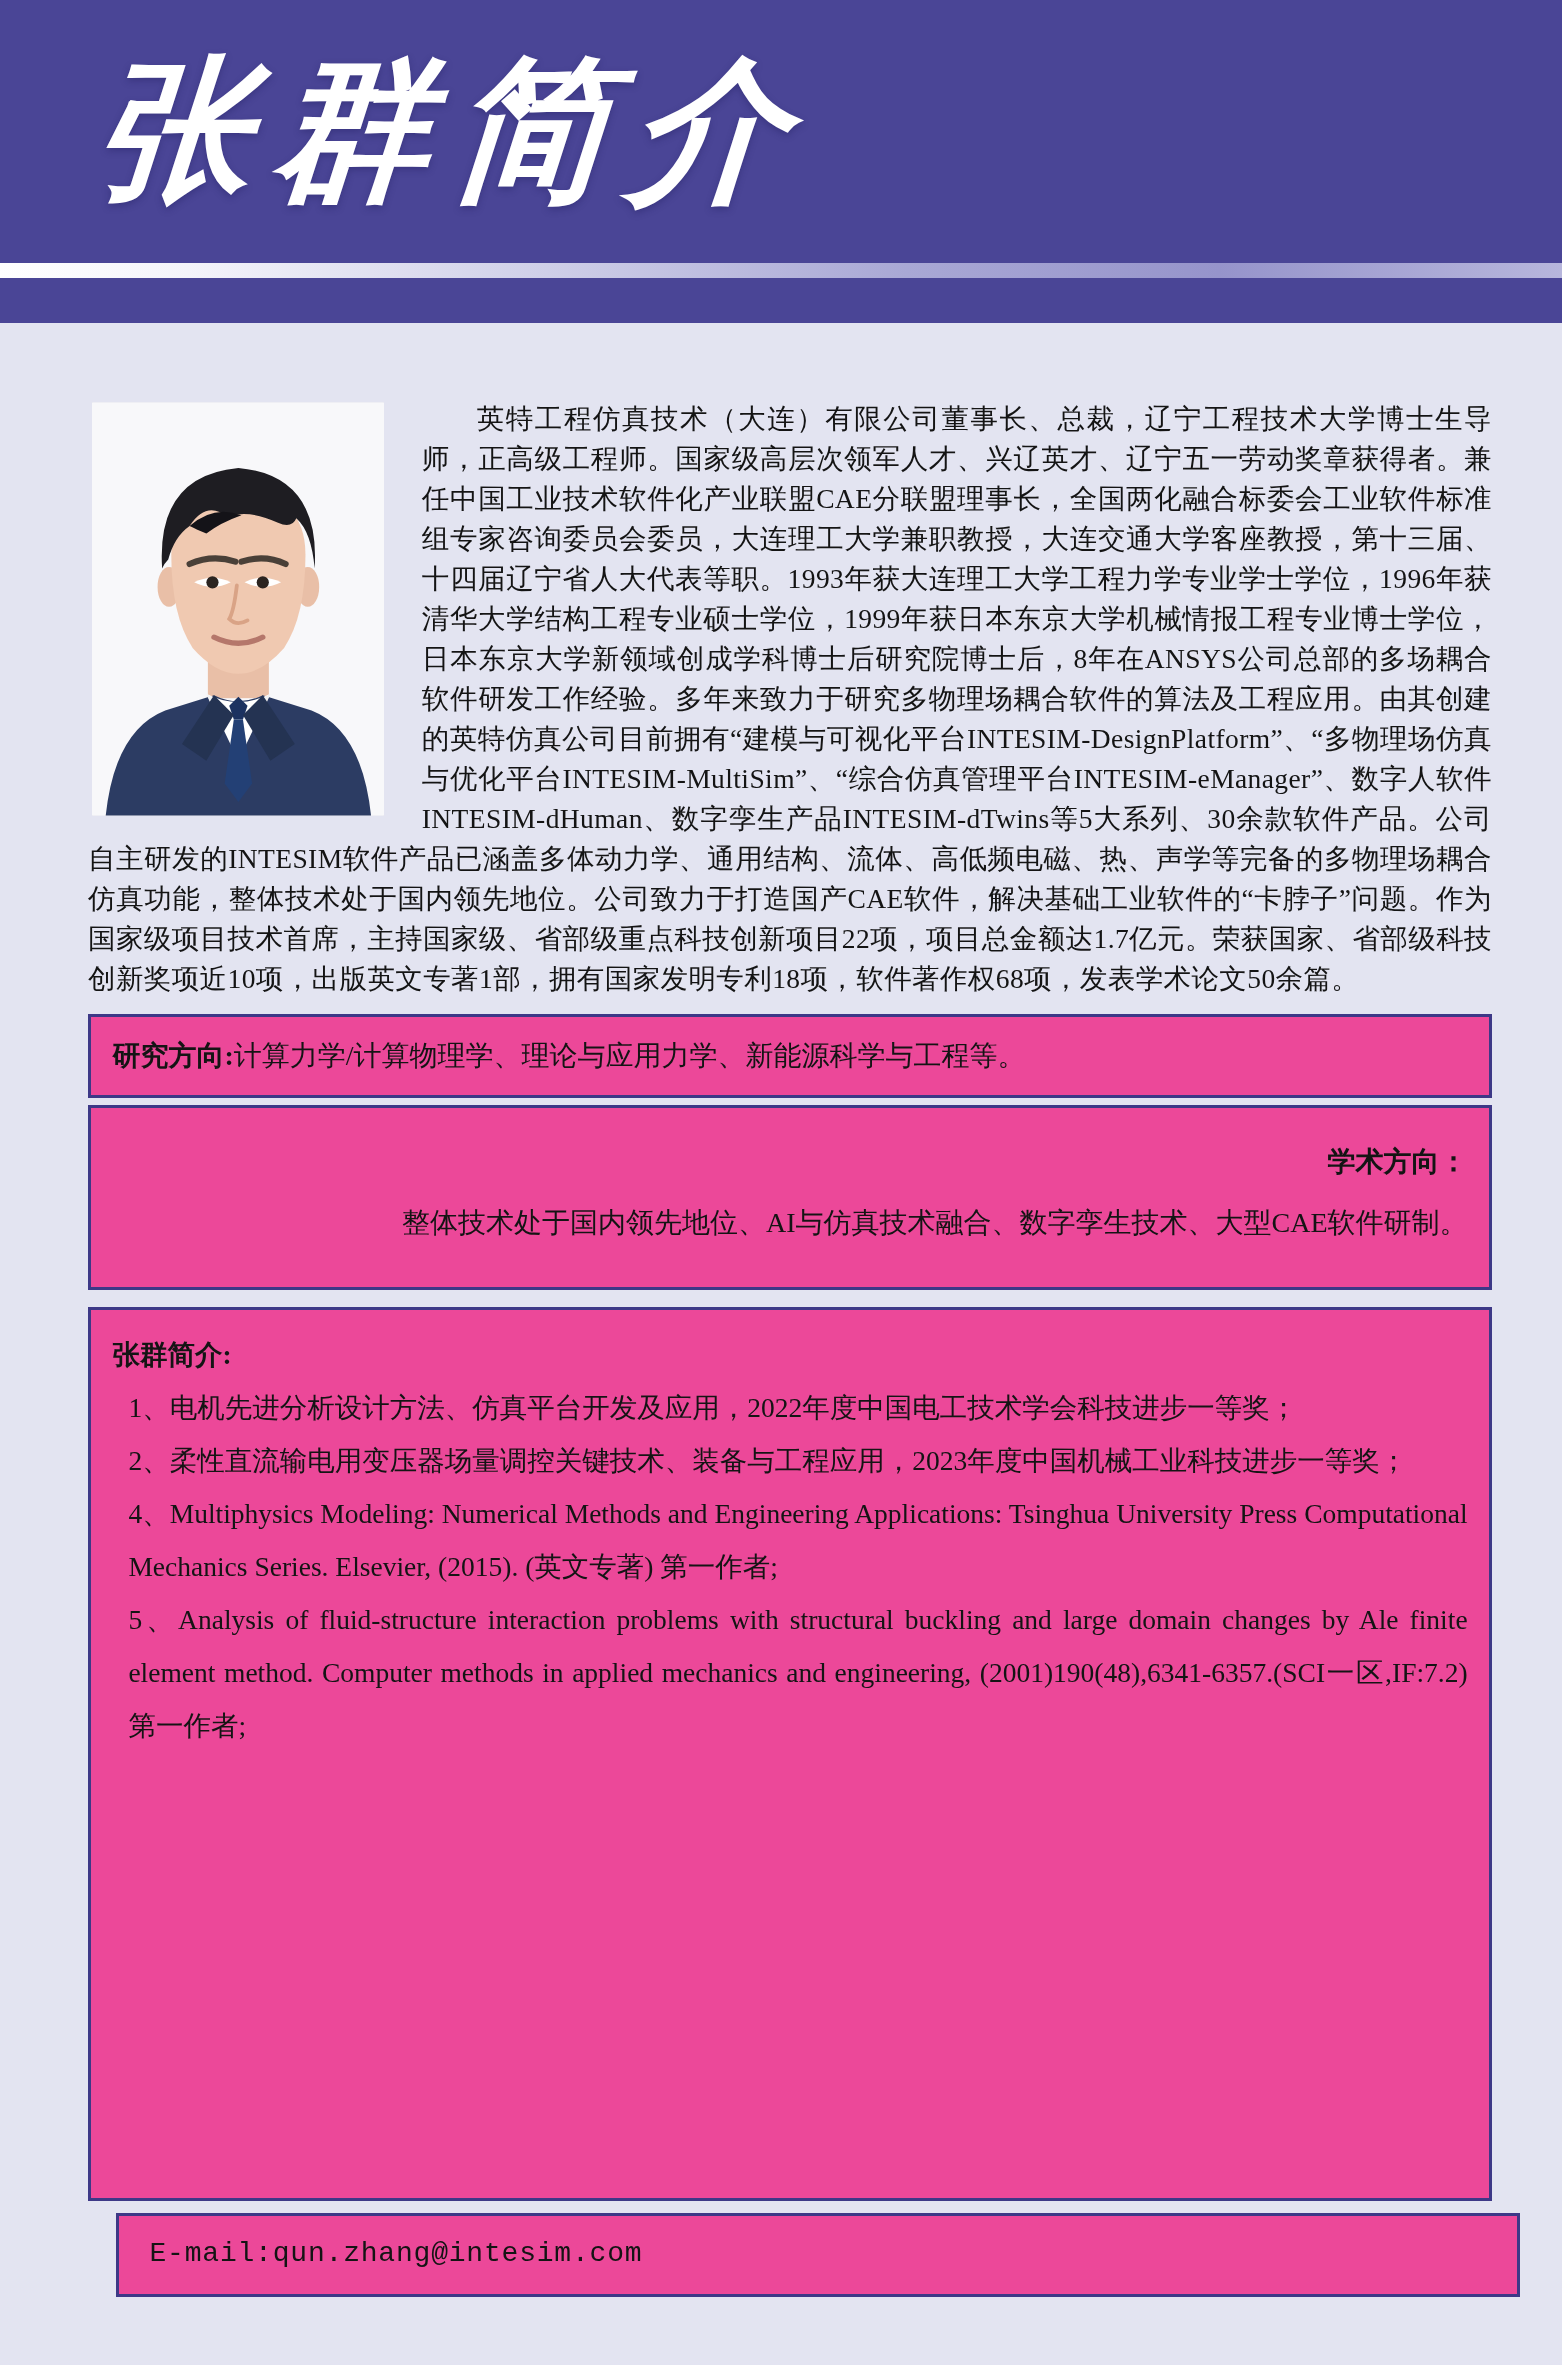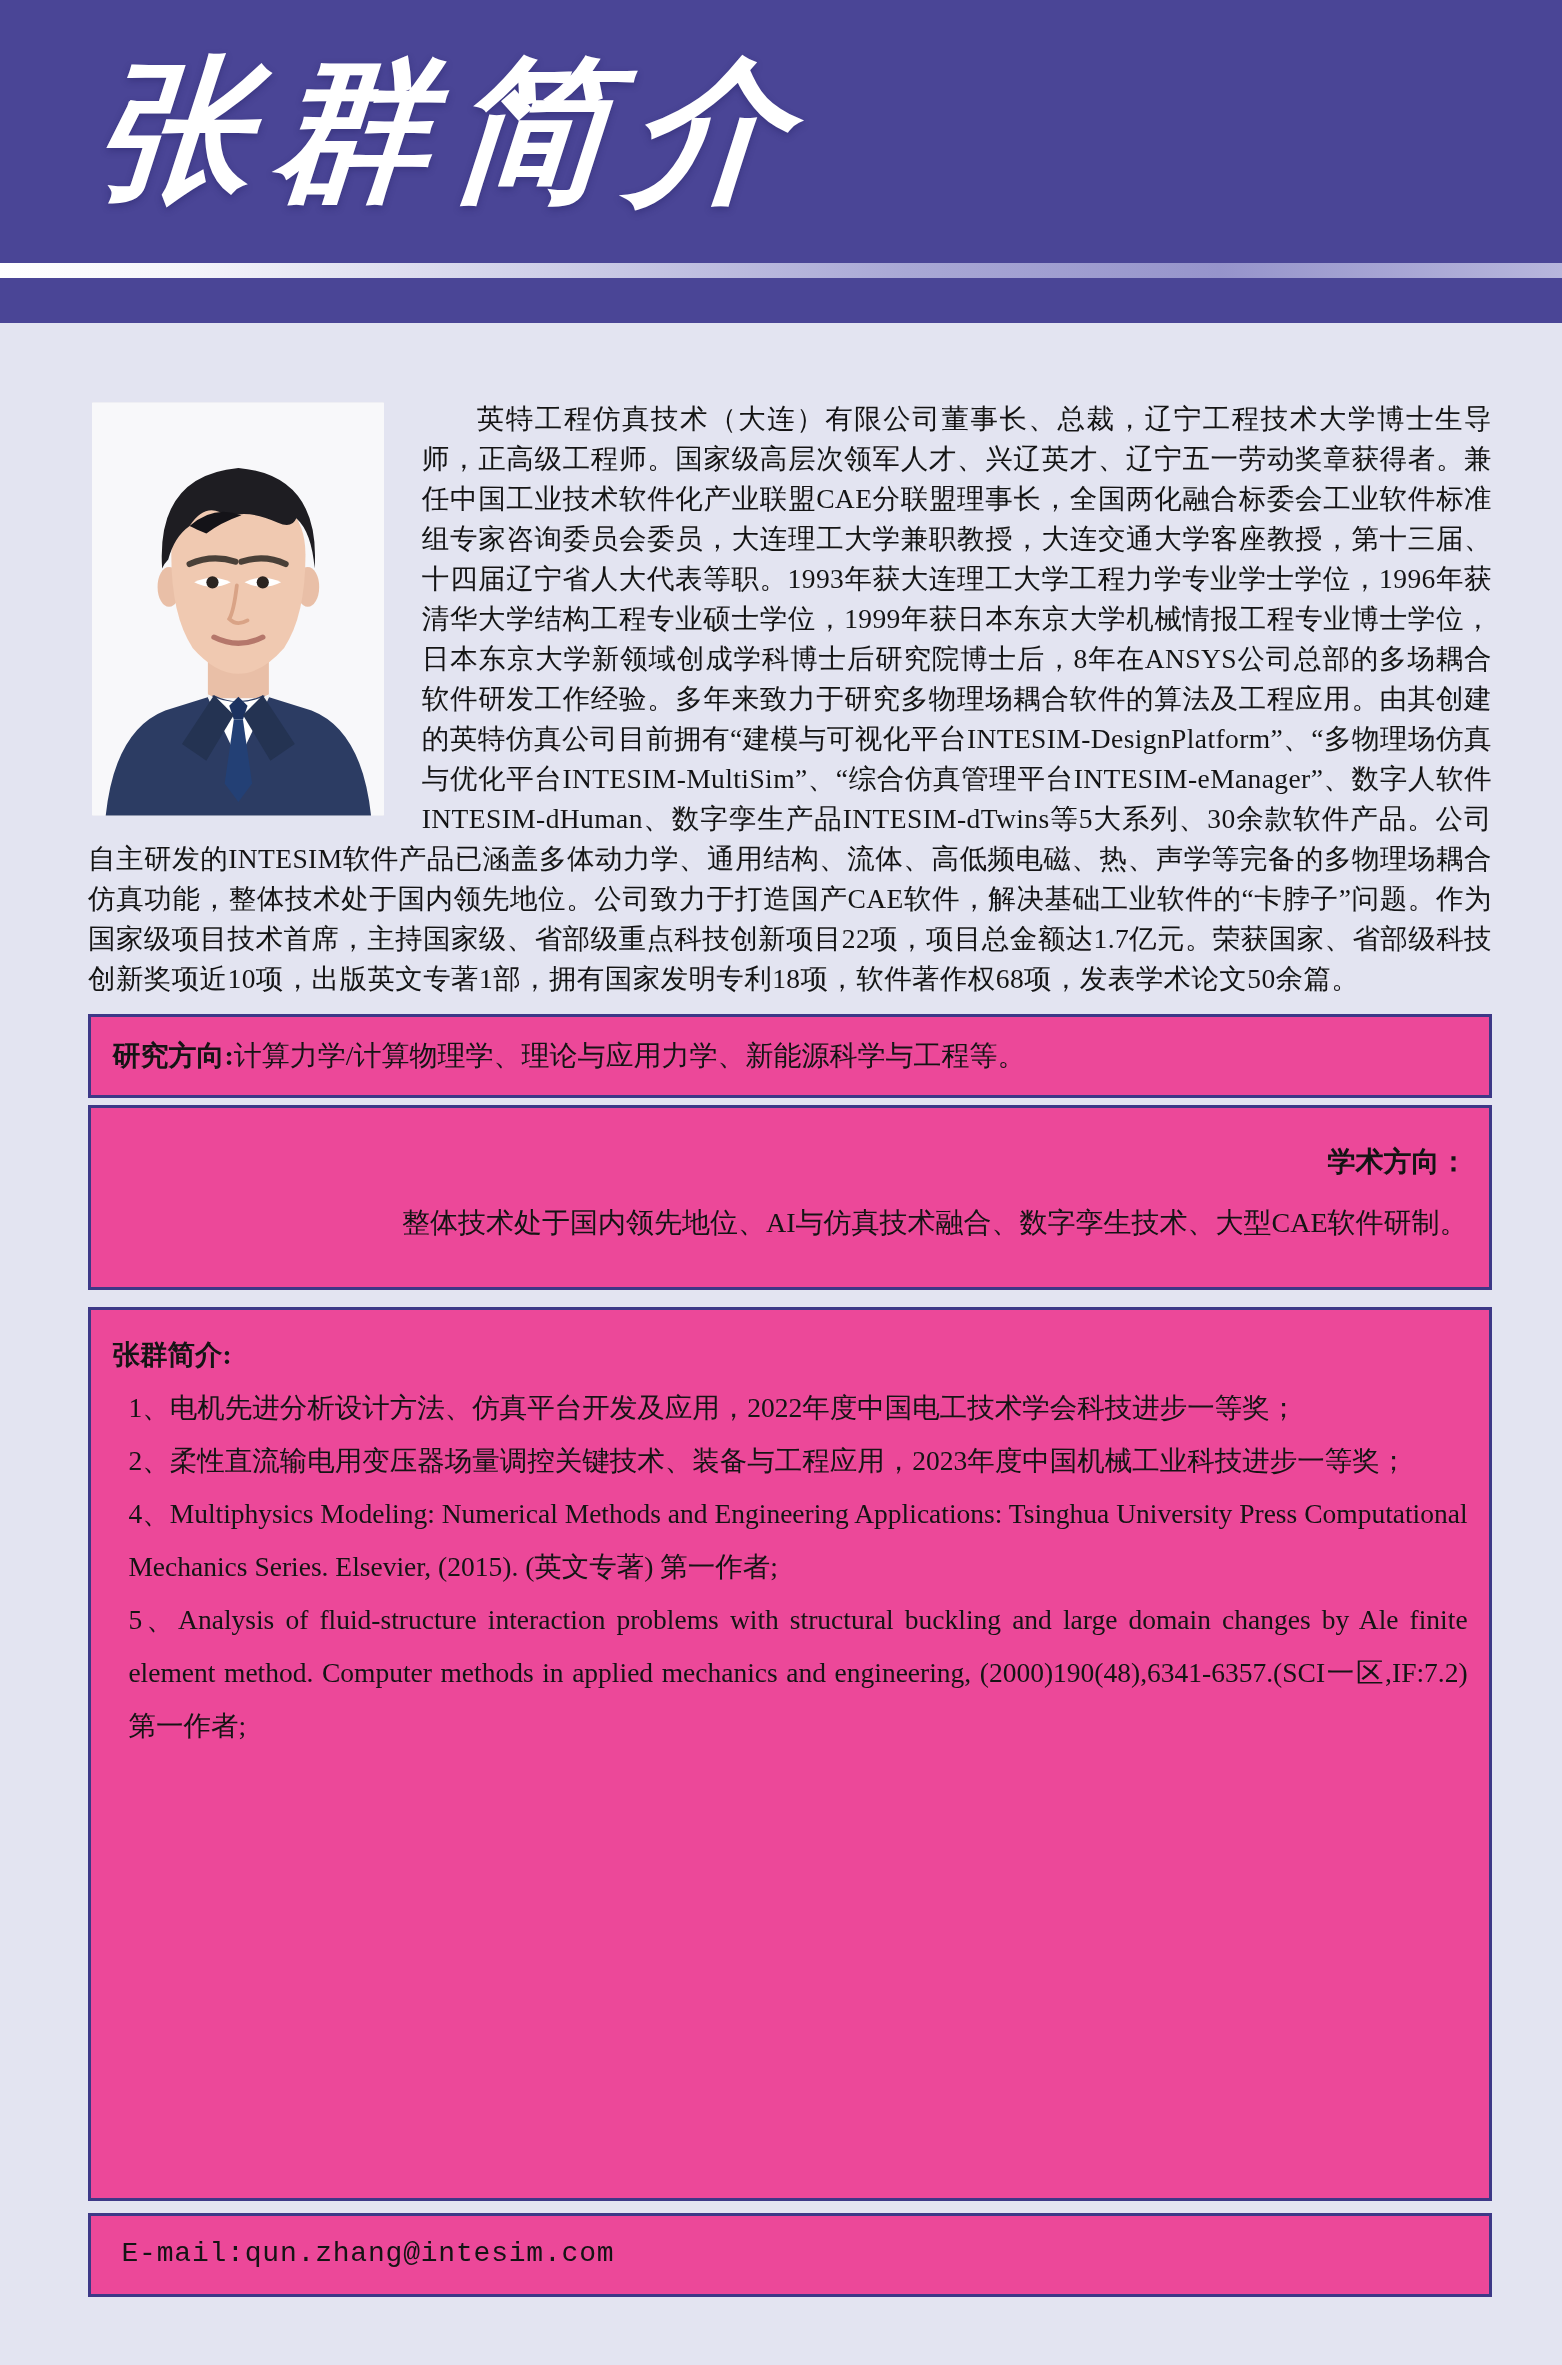--- a/index.html
+++ b/index.html
@@ -111,20 +111,21 @@
   }
   .box-email{
     margin-top:11.4px;
     height:84px;
     border-width:3.8px;
     padding:0 30.5px;
     font-size:28px;
     line-height:76px;
     font-family:"Liberation Mono","DejaVu Sans Mono",monospace;
     letter-spacing:0.8px;
+    margin-left:28px;
   }
 </style>
 </head>
 <body>
 
 <div class="page">
 
   <header class="banner">
     <h1 class="title">张群简介</h1>
     <div class="stripe"></div>
@@ -184,21 +185,21 @@
       <p class="lbl">学术方向：</p>
       <p>整体技术处于国内领先地位、AI与仿真技术融合、数字孪生技术、大型CAE软件研制。</p>
     </section>
 
     <section class="box box-works">
       <p class="lbl">张群简介:</p>
       <ul>
         <li>1、电机先进分析设计方法、仿真平台开发及应用，2022年度中国电工技术学会科技进步一等奖；</li>
         <li>2、柔性直流输电用变压器场量调控关键技术、装备与工程应用，2023年度中国机械工业科技进步一等奖；</li>
         <li>4、Multiphysics Modeling: Numerical Methods and Engineering Applications: Tsinghua University Press Computational Mechanics Series. Elsevier, (2015). (英文专著) 第一作者;</li>
-        <li>5、Analysis of fluid-structure interaction problems with structural buckling and large domain changes by Ale finite element method. Computer methods in applied mechanics and engineering, (2000)190(48),6341-6357.(SCI一区,IF:7.2) 第一作者;</li>
+        <li>5、Analysis of fluid-structure interaction problems with structural buckling and large domain changes by Ale finite element method. Computer methods in applied mechanics and engineering, (2001)190(48),6341-6357.(SCI一区,IF:7.2) 第一作者;</li>
       </ul>
     </section>
 
     <section class="box box-email">
       <p>E-mail:qun.zhang@intesim.com</p>
     </section>
 
   </div>
 </div>
 

